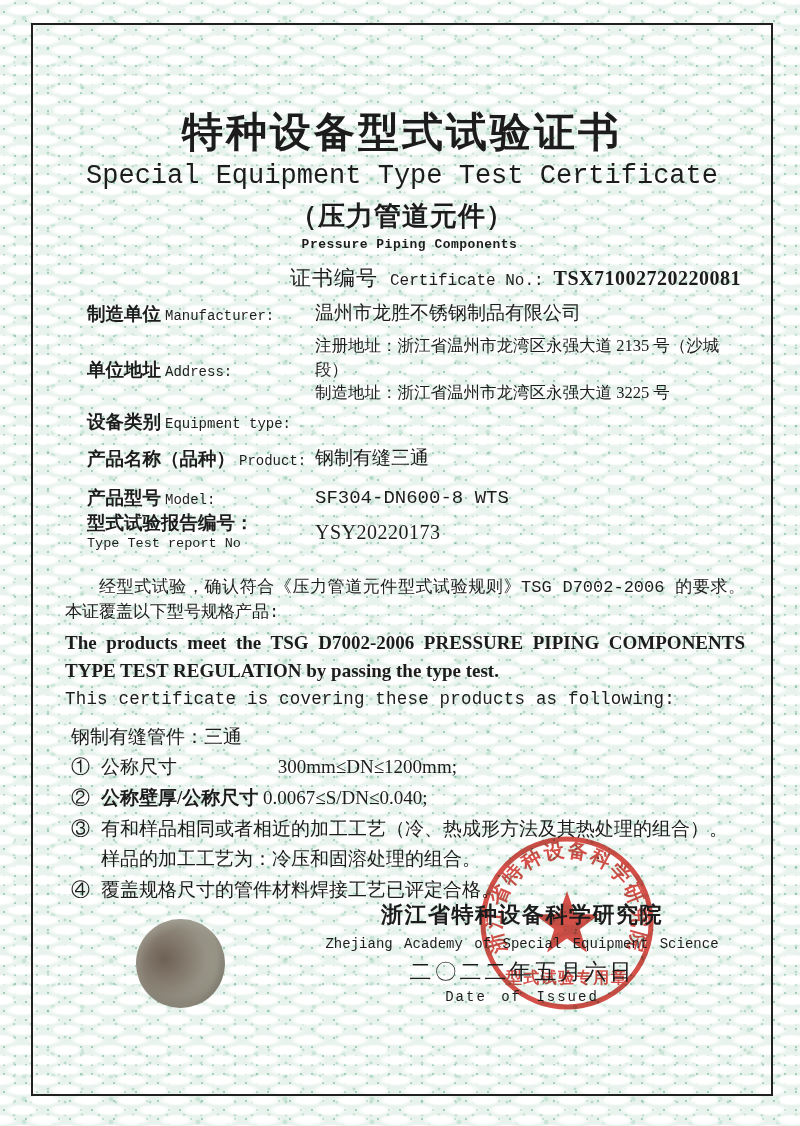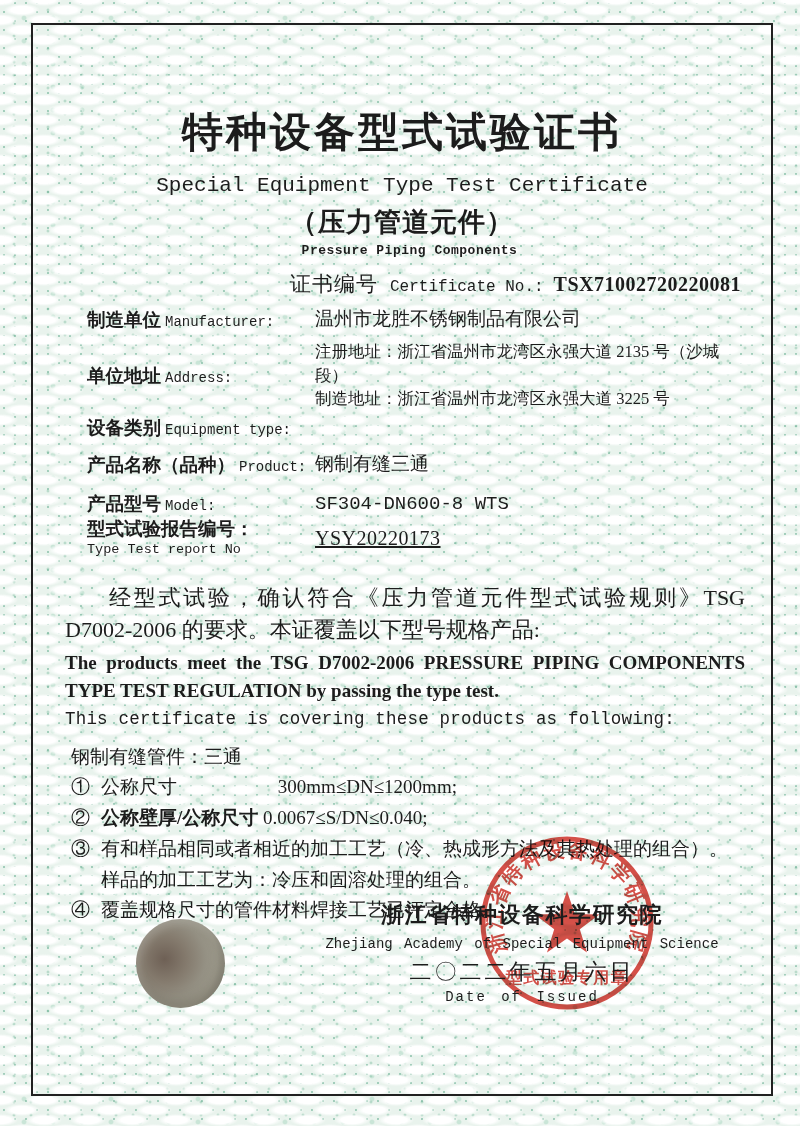--- a/index.html
+++ b/index.html
@@ -16,44 +16,44 @@
     background-size:44px 20px, 44px 20px, 11px 9px, 17px 13px, 29px 23px;
     background-position:0 0, 22px 10px, 0 0, 5px 3px, 9px 6px;
     font-family:"Liberation Serif","DejaVu Serif",serif;
     color:#1c1c1c;
   }
   .frame{position:absolute;left:31px;top:23px;width:742px;height:1073px;border:2px solid #202020;box-sizing:border-box;}
   .content{position:absolute;left:31px;top:23px;width:742px;height:1073px;box-sizing:border-box;padding-top:86px;}
   .c{text-align:center;}
   .mono{font-family:"Liberation Mono","DejaVu Sans Mono",monospace;}
   .title-zh{font-size:41px;font-weight:700;letter-spacing:3px;line-height:1.15;font-family:"Liberation Sans","DejaVu Sans",sans-serif;}
-  .title-en{font-size:21px;margin-top:18px;font-weight:500;}
+  .title-en{font-size:27px;margin-top:5px;font-weight:500;}
   .subtitle-zh{font-size:27px;font-weight:700;margin-top:7px;letter-spacing:1px;}
   .subtitle-en{font-size:13px;font-weight:700;margin-top:3px;letter-spacing:0.5px;padding-left:15px;}
   .certline{margin-top:12px;text-align:right;padding-right:32px;white-space:nowrap;}
   .certline .lab-zh{font-size:21px;font-weight:400;letter-spacing:1px;}
   .certline .lab-en{font-size:16px;margin:0 6px 0 8px;}
   .certline .no{font-size:20px;font-weight:600;letter-spacing:0.5px;}
   .fields{margin-top:8px;padding-left:56px;padding-right:40px;}
   .frow{display:grid;grid-template-columns:228px 1fr;align-items:center;}
   .flabel{white-space:nowrap;}
   .flabel .zh{font-size:18.5px;font-weight:700;}
   .flabel .en{font-size:14px;font-weight:500;}
   .fvalue{font-size:19px;}
   .r1{margin-bottom:8px;}
   .r2{margin-bottom:5px;}
   .r2 .fvalue div{font-size:16.5px;line-height:1.42;}
   .r3{margin-bottom:11px;}
   .r4{margin-bottom:14px;}
   .r5{margin-bottom:2px;}
   .r6 .flabel .zh,.r6 .flabel .en{display:block;line-height:1.25;}
   .r6 .flabel .en{font-size:13.5px;}
-  .r6 .fvalue{font-size:20px;letter-spacing:0.5px;text-decoration:underline;}
+  .r6 .fvalue{font-size:20px;letter-spacing:0.5px;}
   .statement{margin-top:24px;padding-left:34px;padding-right:28px;}
-  .st-zh{font-size:22px;line-height:1.42;text-indent:2em;text-align:justify;margin:0;}
+  .st-zh{font-size:17px;line-height:1.42;text-indent:2em;text-align:justify;margin:0;font-family:Liberation Mono, monospace;}
   .st-en-bold{font-size:19px;line-height:1.5;font-weight:700;text-align:justify;margin:4px 0 0 0;}
   .st-en-mono{font-size:17.5px;margin:3px 0 0 0;letter-spacing:0.2px;}
   .products{margin-top:13px;padding-left:40px;padding-right:36px;font-size:19px;}
   .p-head{line-height:1.6;}
   .p-item{display:flex;line-height:1.62;}
   .p-num{width:30px;flex:0 0 30px;}
   .p-text{flex:1;}
   .p-label{display:inline-block;}
   .it1 .p-label{min-width:172px;}
   .it2 .p-label{min-width:140px;font-weight:bold;}

